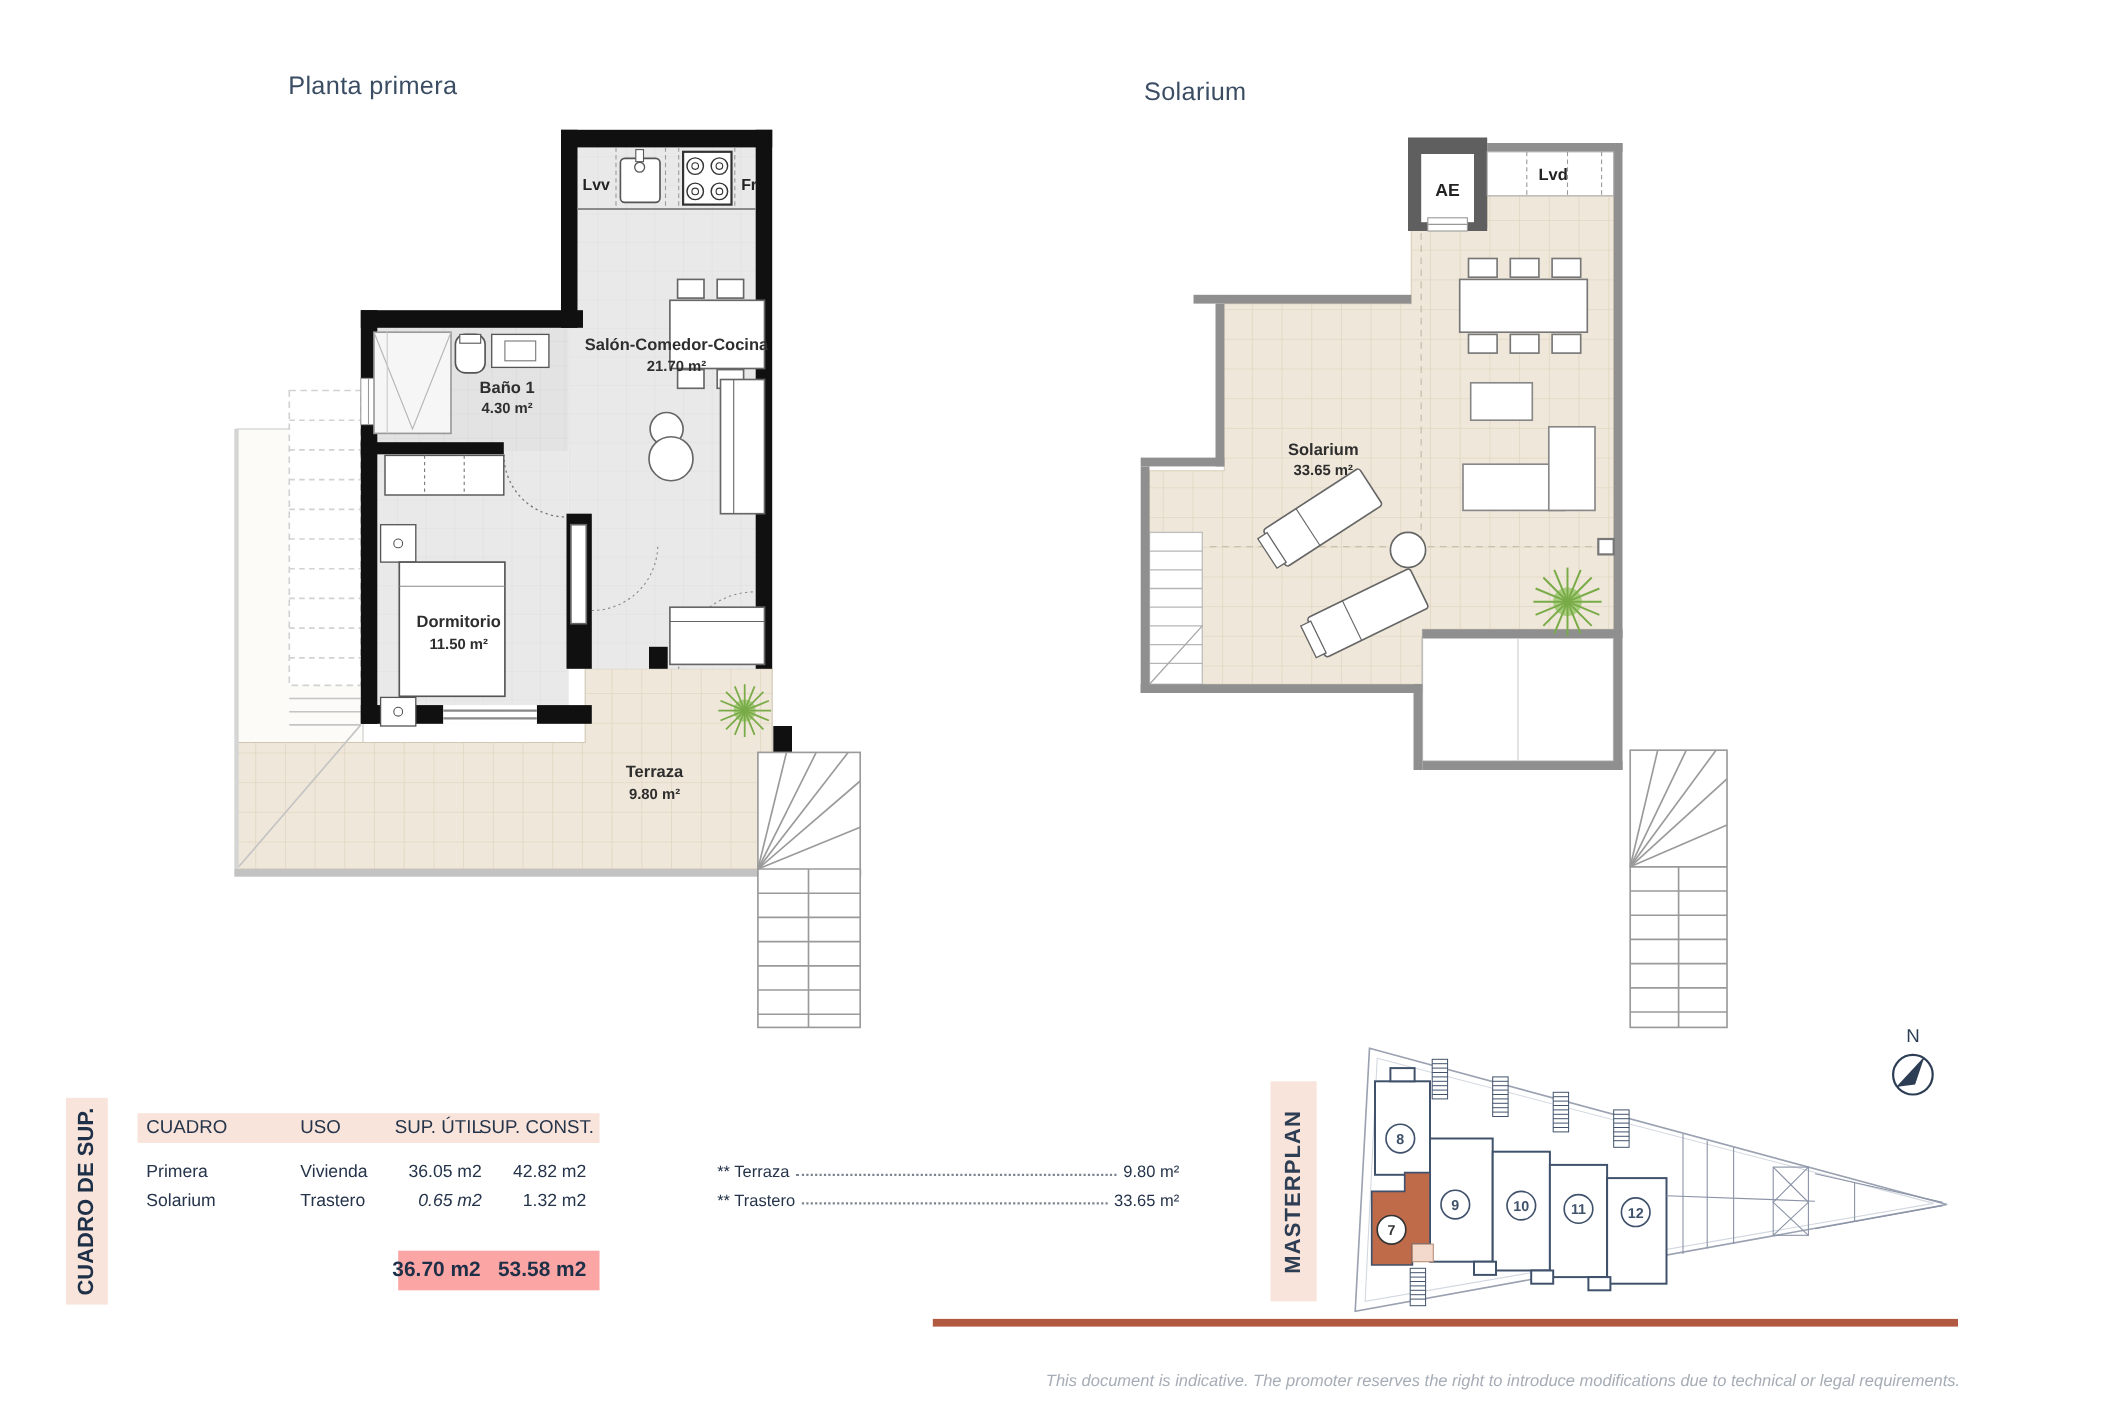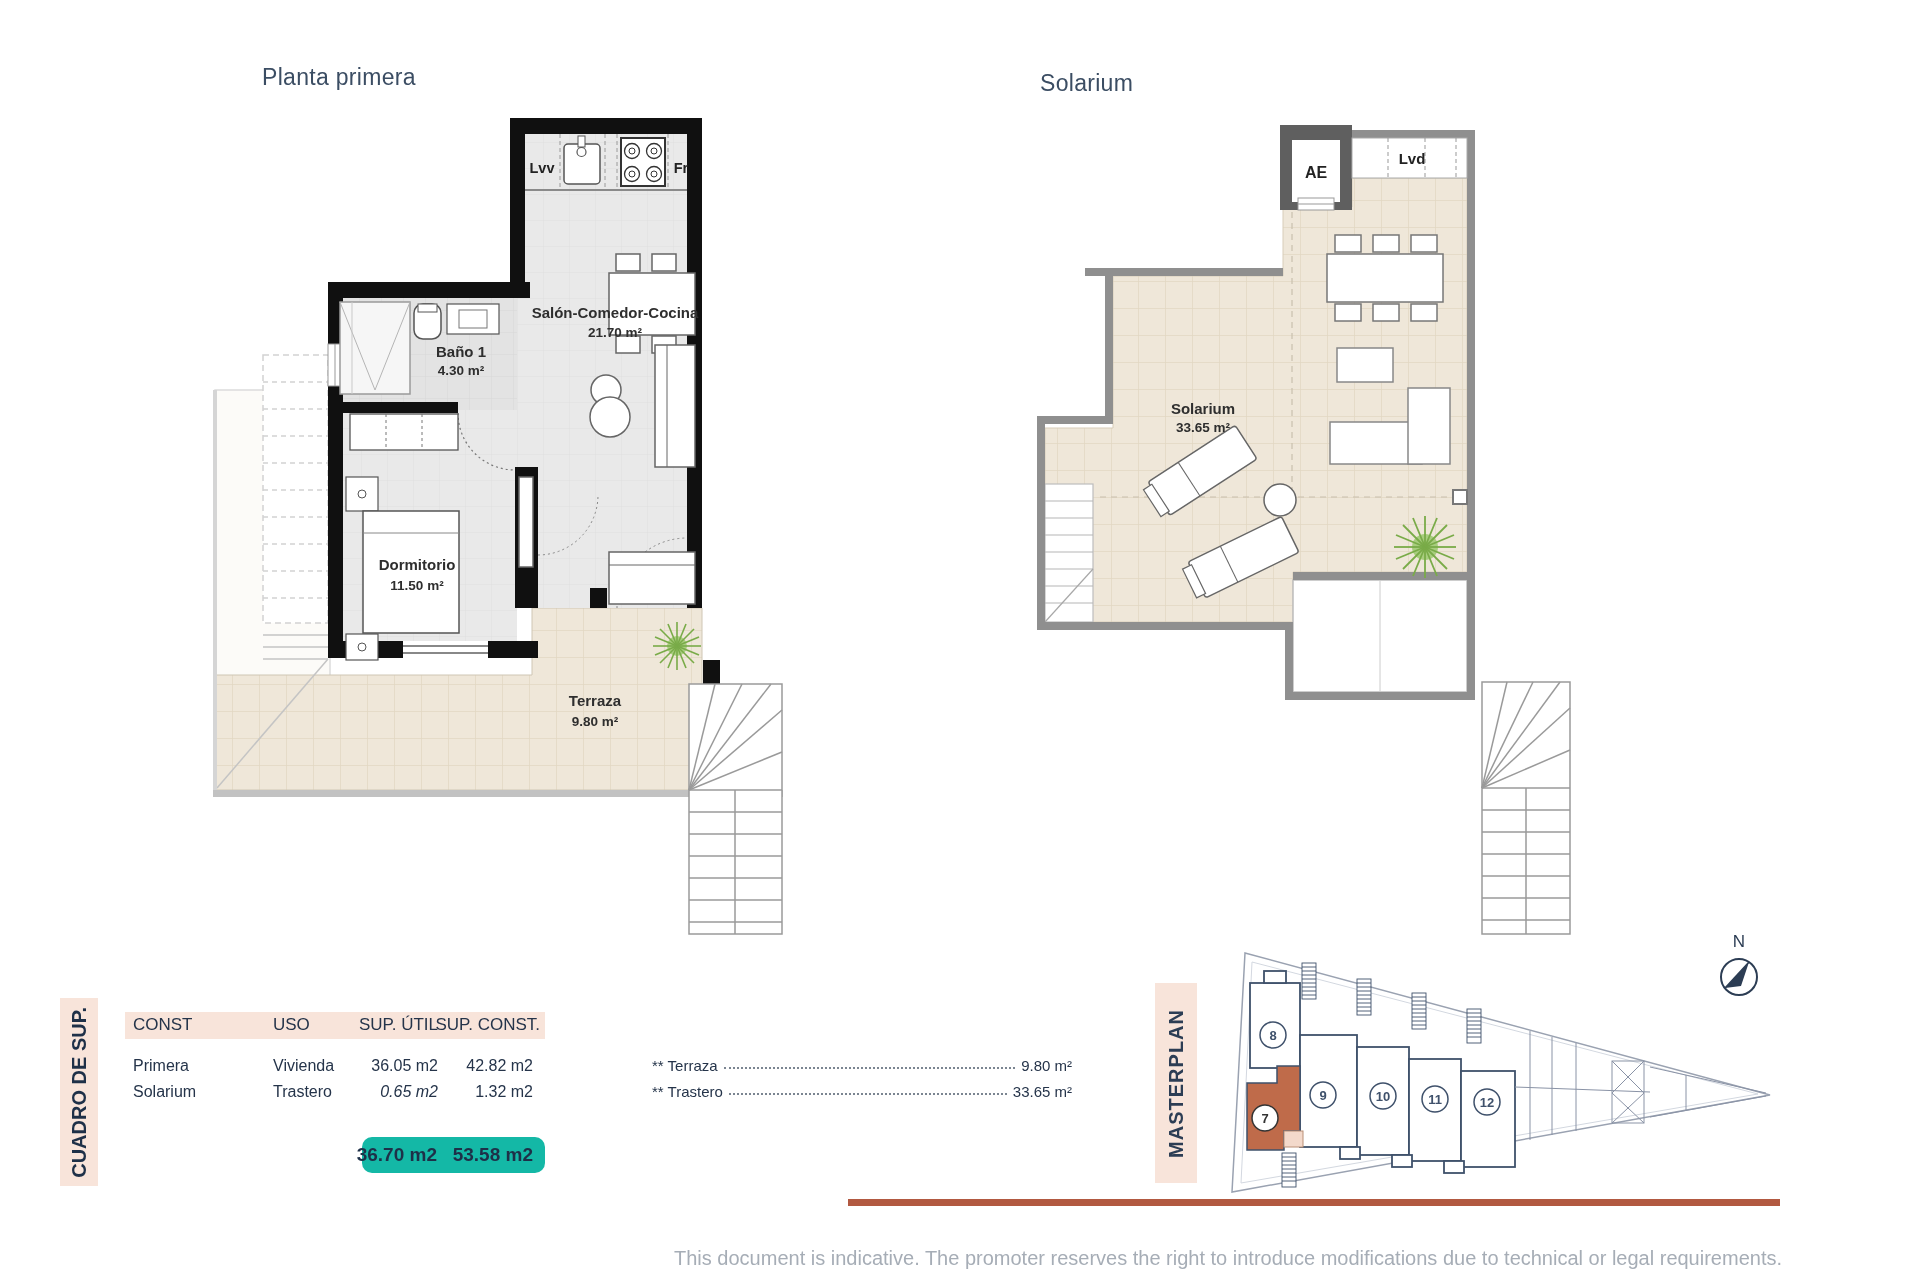--- a/index.html
+++ b/index.html
@@ -23,29 +23,29 @@
     position:absolute; background:#f8e4da; display:flex; align-items:center; justify-content:center;
   }
   .vtext {
     writing-mode:vertical-rl; transform:rotate(180deg);
     font-weight:bold; color:#1e3048; white-space:nowrap;
   }
   .tbl-headerbar { position:absolute; background:#f8e4da; }
   .tbl-cell { position:absolute; white-space:nowrap; color:#25344a; }
   .hdr { font-size:17px; top:3px; }
   .rowtxt { font-size:16px; }
-  .totalsbar { position:absolute; background:#14b8a6;border-radius:10px; }
+  .totalsbar { position:absolute; background:#fca5a5; }
   .totaltxt { position:absolute; font-size:19px; font-weight:bold; color:#1e3048; top:7px; white-space:nowrap; }
   .annot-row { display:flex; align-items:flex-end; height:26px; font-size:15px; color:#25344a; }
   .annot-label { white-space:nowrap; padding-bottom:2px; }
   .annot-dots { flex:1; border-bottom:2px dotted #7b8591; margin:0 6px 7px 6px; }
   .annot-value { white-space:nowrap; padding-bottom:2px; }
   .divider { position:absolute; background:#b25941; }
   .disclaimer1 { position:absolute; font-size:16px; font-weight:bold; color:#16324e; white-space:nowrap; }
-  .disclaimer2 { position:absolute; font-size:20px; color:#a6adb6; white-space:nowrap; }
+  .disclaimer2 { position:absolute; font-size:15px; color:#a6adb6; white-space:nowrap;font-style:italic; }
 </style>
 </head>
 <body>
 
 <div class="canvas">
 
   <div class="plan-title" style="left:262px; top:64px;">Planta primera</div>
   <div class="plan-title" style="left:1040px; top:70px;">Solarium</div>
 
   <div class="abs" style="left:205px; top:90px; width:600px; height:870px;">
@@ -376,21 +376,21 @@
     <text x="173" y="322" text-anchor="middle" class="room-name">Solarium</text>
     <text x="173" y="340" text-anchor="middle" class="room-area">33.65 m²</text>
   </svg>
   </div>
 
   <div class="sidebar-pink" style="left:60px; top:998px; width:38px; height:188px;">
     <div class="vtext" style="font-size:20px;">CUADRO DE SUP.</div>
   </div>
 
   <div class="tbl-headerbar" style="left:125px; top:1012px; width:420px; height:27px;">
-    <span class="tbl-cell hdr" style="left:8px;">CONST</span>
+    <span class="tbl-cell hdr" style="left:8px;">CUADRO</span>
     <span class="tbl-cell hdr" style="left:148px;">USO</span>
     <span class="tbl-cell hdr" style="right:107px;">SUP. ÚTIL</span>
     <span class="tbl-cell hdr" style="right:5px;">SUP. CONST.</span>
   </div>
 
   <div class="abs" style="left:125px; top:1057px; width:420px; height:20px;">
     <span class="tbl-cell rowtxt" style="left:8px;">Primera</span>
     <span class="tbl-cell rowtxt" style="left:148px;">Vivienda</span>
     <span class="tbl-cell rowtxt" style="right:107px;">36.05 m2</span>
     <span class="tbl-cell rowtxt" style="right:12px;">42.82 m2</span>

